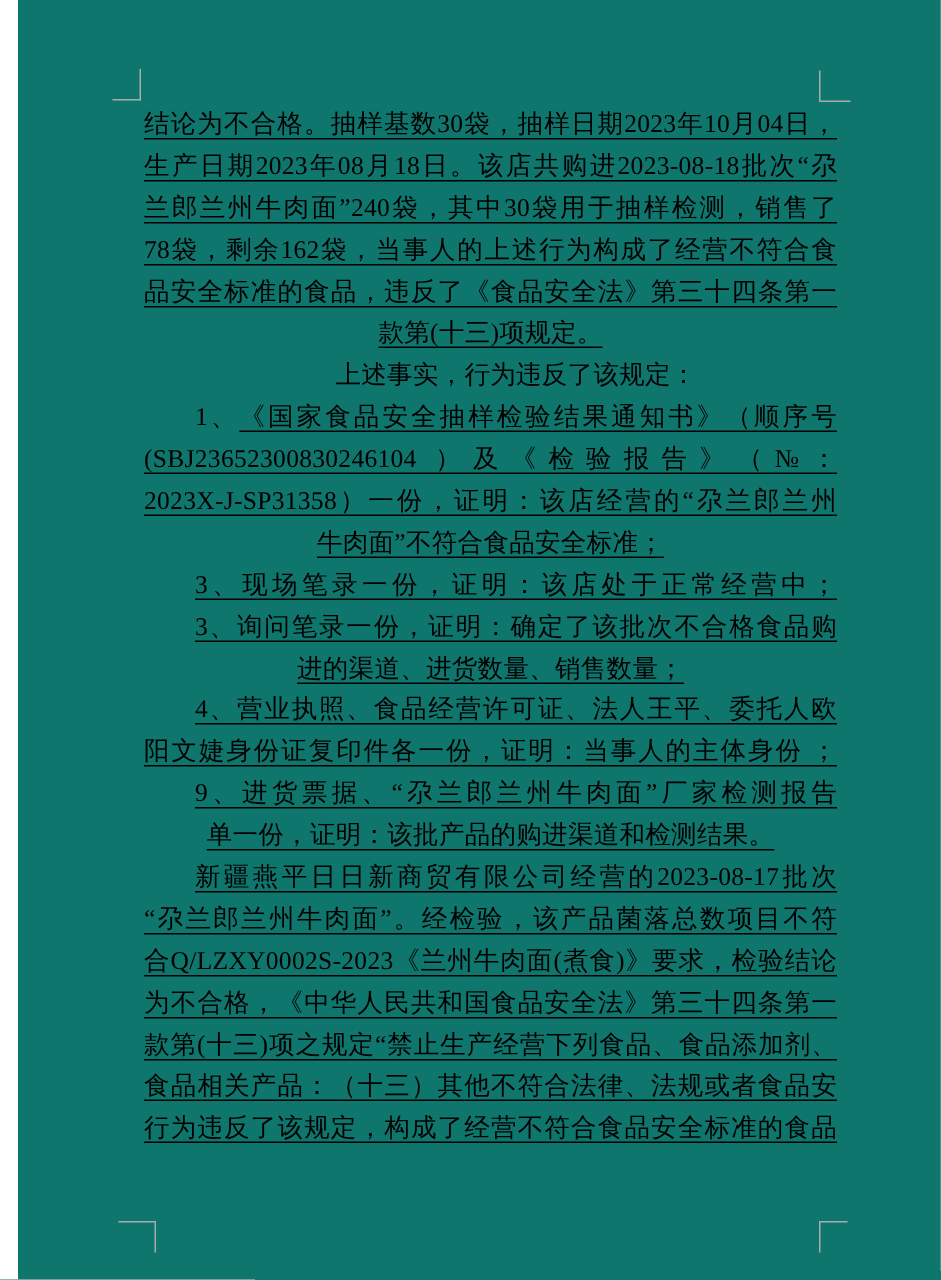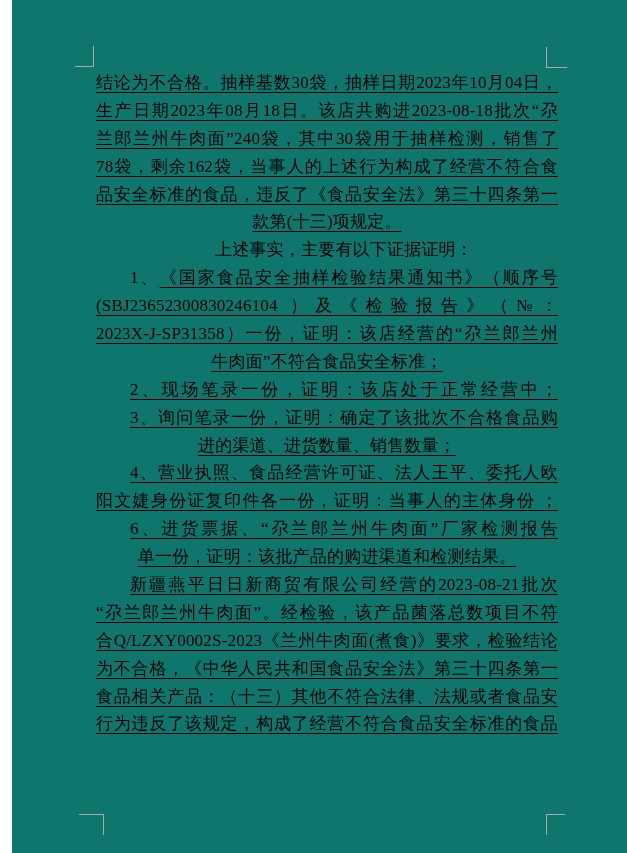--- a/index.html
+++ b/index.html
@@ -87,32 +87,33 @@
   <div class="mark mark-tr"></div>
   <div class="mark mark-bl"></div>
   <div class="mark mark-br"></div>
   <div class="text-area">
       <div class="line justify"><span class="u">结论为不合格。抽样基数30袋，抽样日期2023年10月04日，</span></div>
       <div class="line justify"><span class="u">生产日期2023年08月18日。该店共购进2023-08-18批次“尕</span></div>
       <div class="line justify"><span class="u">兰郎兰州牛肉面”240袋，其中30袋用于抽样检测，销售了</span></div>
       <div class="line justify"><span class="u">78袋，剩余162袋，当事人的上述行为构成了经营不符合食</span></div>
       <div class="line justify"><span class="u">品安全标准的食品，违反了《食品安全法》第三十四条第一</span></div>
       <div class="line"><span class="u">款第(十三)项规定。</span></div>
-      <div class="line indent"><span class="nu">上述事实，主要有以下证据证明：</span></div>
+      <div class="line indent"><span class="nu">上述事实，行为违反了该规定：</span></div>
       <div class="line justify indent"><span class="nu">1、</span><span class="u">《国家食品安全抽样检验结果通知书》（顺序号</span></div>
       <div class="line justify"><span class="u">(SBJ23652300830246104 ）及《检验报告》（№：</span></div>
       <div class="line justify"><span class="u">2023X-J-SP31358）一份，证明：该店经营的“尕兰郎兰州</span></div>
       <div class="line"><span class="u">牛肉面”不符合食品安全标准；</span></div>
-      <div class="line justify indent"><span class="u">2、现场笔录一份，证明：该店处于正常经营中；</span></div>
+      <div class="line justify indent"><span class="u">3、现场笔录一份，证明：该店处于正常经营中；</span></div>
       <div class="line justify indent"><span class="u">3、询问笔录一份，证明：确定了该批次不合格食品购</span></div>
       <div class="line"><span class="u">进的渠道、进货数量、销售数量；</span></div>
       <div class="line justify indent"><span class="u">4、营业执照、食品经营许可证、法人王平、委托人欧</span></div>
       <div class="line justify"><span class="u">阳文婕身份证复印件各一份，证明：当事人的主体身份 ；</span></div>
-      <div class="line justify indent"><span class="u">6、进货票据、“尕兰郎兰州牛肉面”厂家检测报告</span></div>
+      <div class="line justify indent"><span class="u">9、进货票据、“尕兰郎兰州牛肉面”厂家检测报告</span></div>
       <div class="line"><span class="u">单一份，证明：该批产品的购进渠道和检测结果。</span></div>
-      <div class="line justify indent"><span class="u">新疆燕平日日新商贸有限公司经营的2023-08-21批次</span></div>
+      <div class="line justify indent"><span class="u">新疆燕平日日新商贸有限公司经营的2023-08-17批次</span></div>
       <div class="line justify"><span class="u">“尕兰郎兰州牛肉面”。经检验，该产品菌落总数项目不符</span></div>
       <div class="line justify"><span class="u">合Q/LZXY0002S-2023《兰州牛肉面(煮食)》要求，检验结论</span></div>
       <div class="line justify"><span class="u">为不合格，《中华人民共和国食品安全法》第三十四条第一</span></div>
+      <div class="line justify"><span class="u">款第(十三)项之规定“禁止生产经营下列食品、食品添加剂、</span></div>
       <div class="line justify"><span class="u">食品相关产品：（十三）其他不符合法律、法规或者食品安</span></div>
       <div class="line justify"><span class="u">行为违反了该规定，构成了经营不符合食品安全标准的食品</span></div>
     </div>
 </div>
 
 </body></html>

